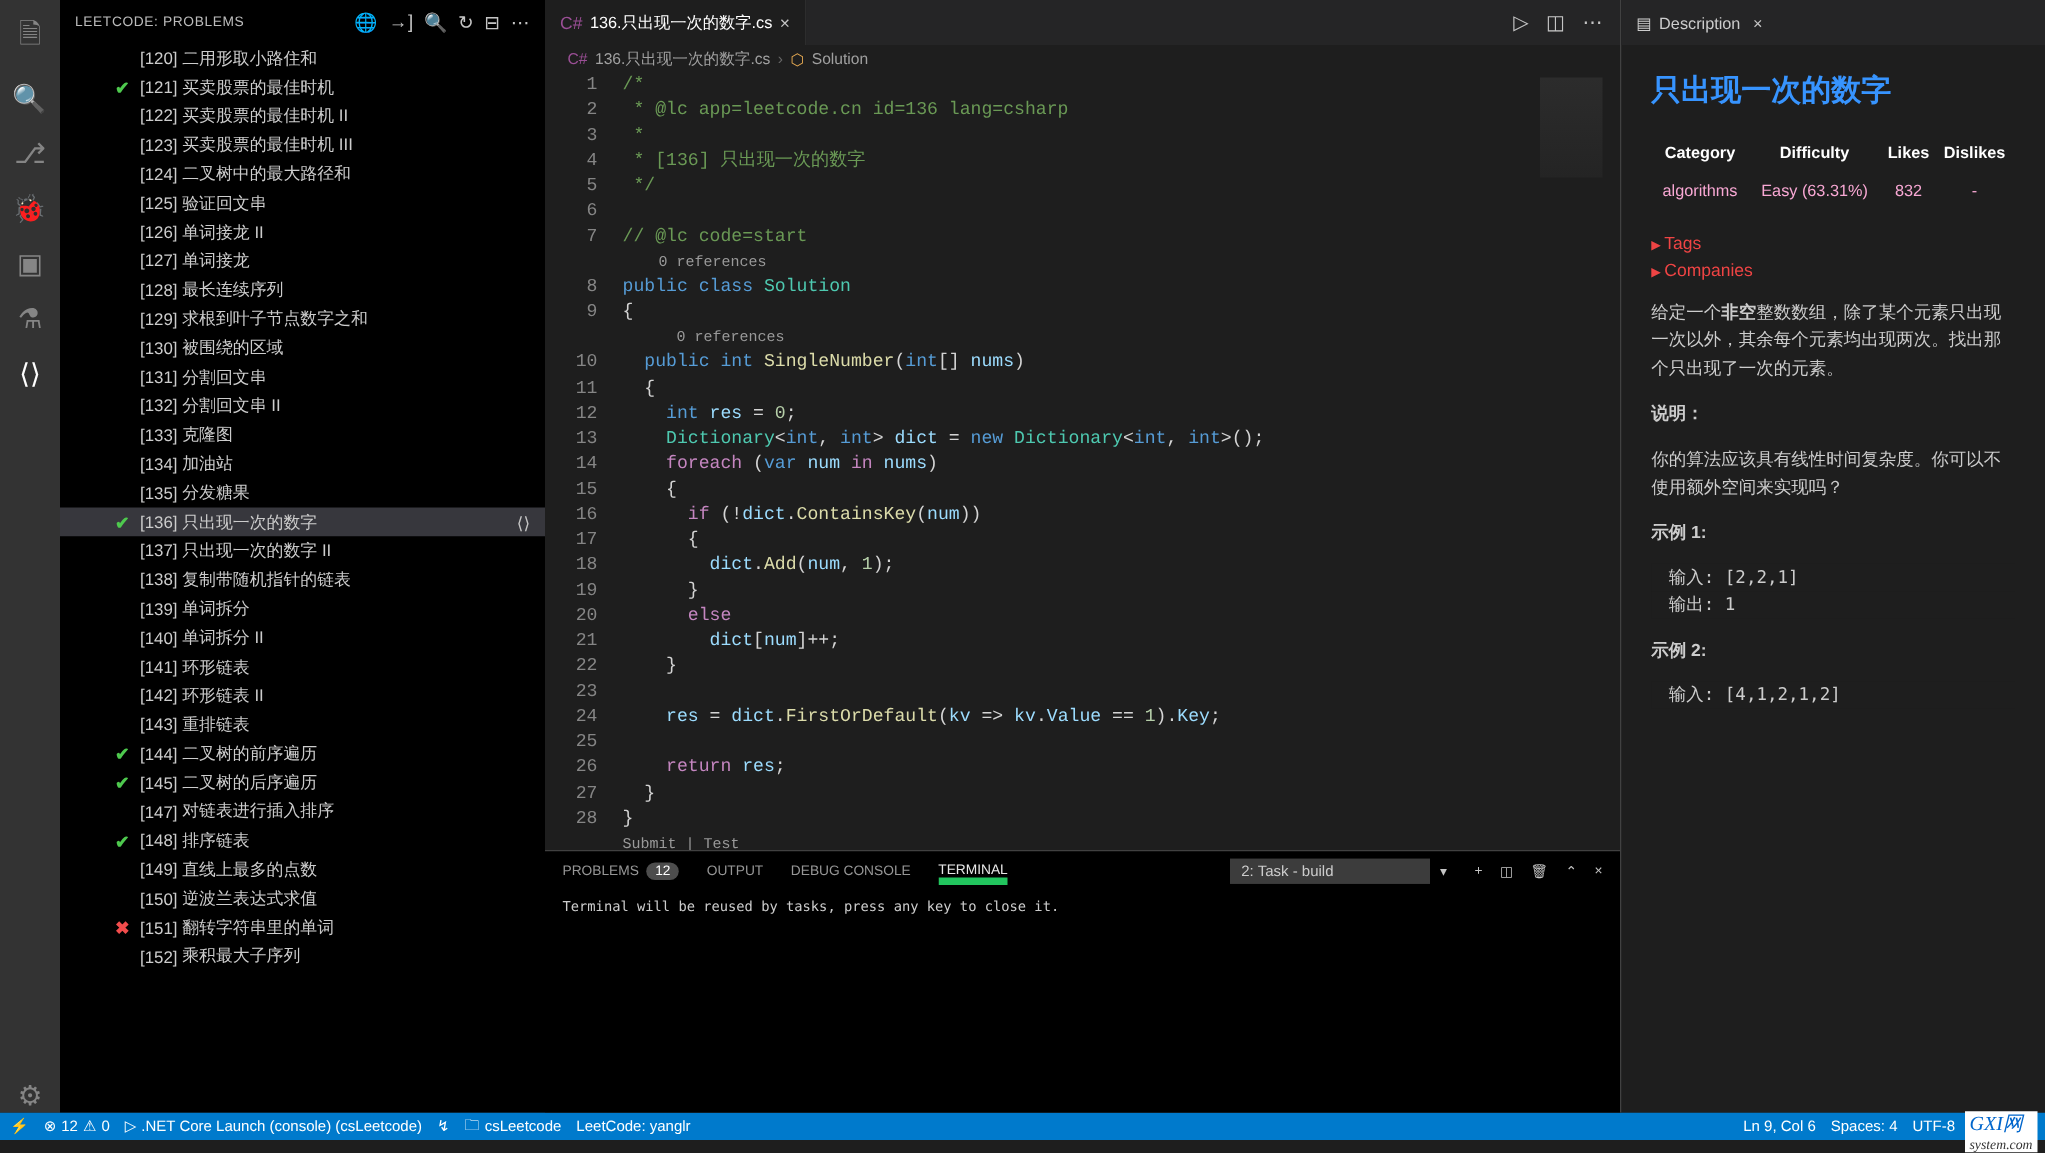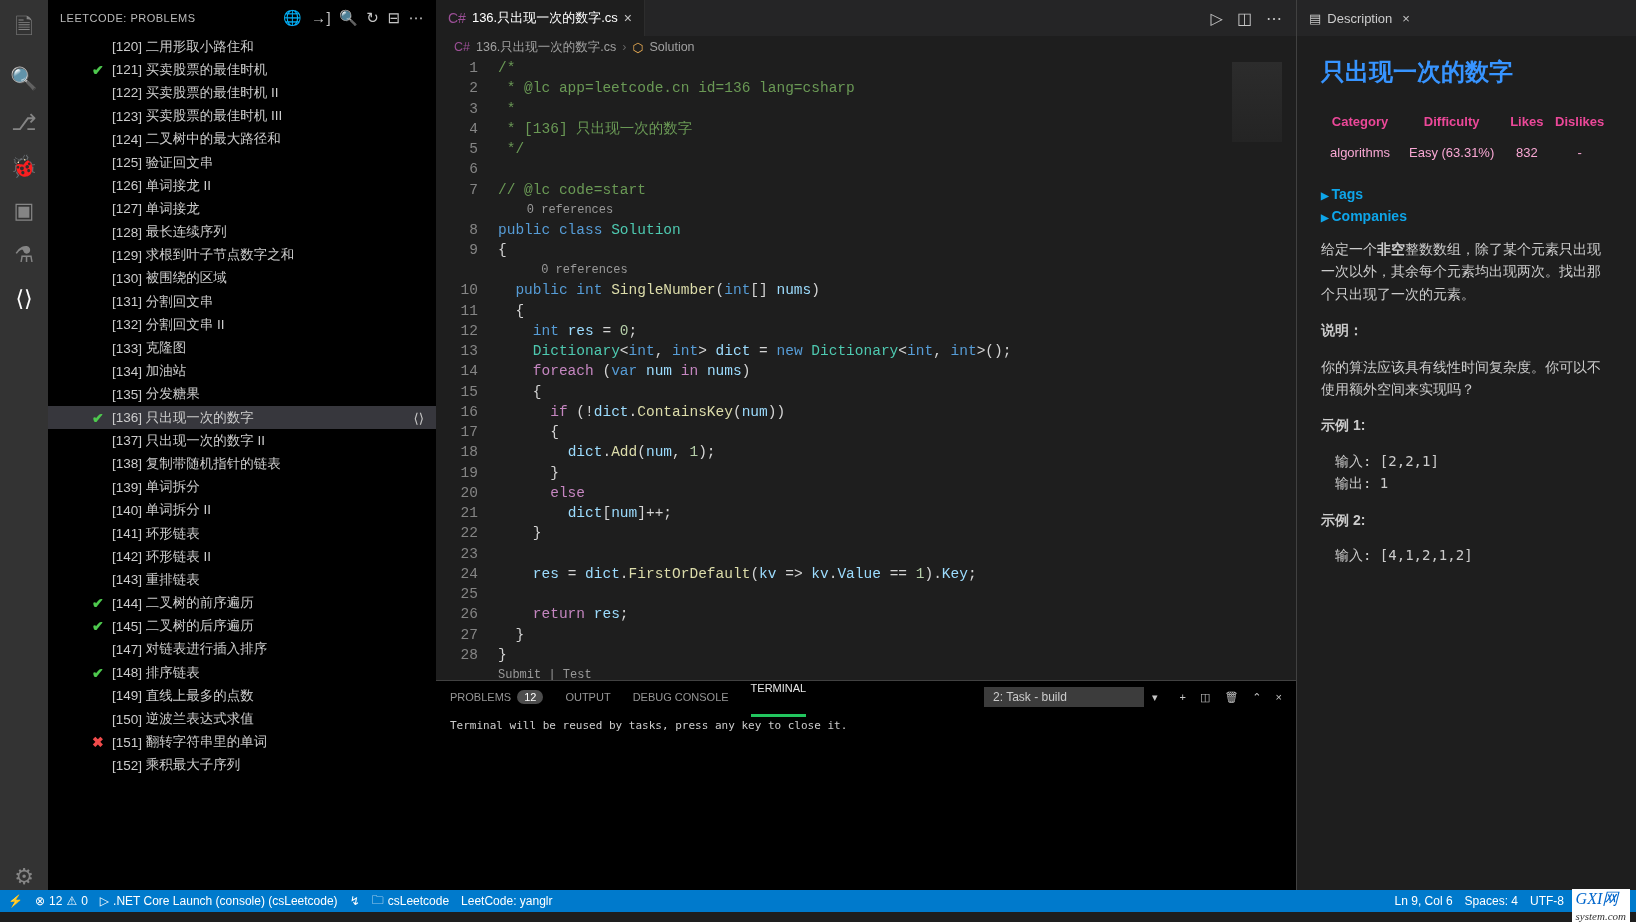--- a/index.html
+++ b/index.html
@@ -139,21 +139,21 @@
 }
 .panel-tabs {
   height: 32px;
   display: flex; align-items: center;
   padding: 0 14px;
   gap: 22px;
   font-size: 11px;
   color: #969696;
 }
 .panel-tabs .ptab { cursor: pointer; display: flex; align-items: center; gap: 6px; }
-.panel-tabs .ptab.active { color: #e7e7e7; border-bottom: 3px solid #22c55e; padding-bottom: 20px; margin-bottom: -4px; }
+.panel-tabs .ptab.active { color: #e7e7e7; border-bottom: 6px solid #22c55e; padding-bottom: 0; margin-bottom: -4px; }
 .panel-tabs .badge { background: #4d4d4d; color: #fff; border-radius: 10px; padding: 1px 7px; font-size: 11px; }
 .panel-spacer { flex: 1; }
 .task-select {
   background: #3c3c3c; color: #ccc;
   border: 1px solid #3c3c3c;
   padding: 2px 24px 2px 8px;
   font-size: 12px;
   min-width: 160px;
   position: relative;
 }
@@ -188,23 +188,23 @@
   color: #3794ff;
   font-size: 24px;
   font-weight: 600;
   margin-bottom: 24px;
 }
 .desc-table {
   width: 100%;
   font-size: 13px;
   margin-bottom: 20px;
 }
-.desc-table th { color: #ec4899; font-weight: 600; padding-bottom: 10px; }
+.desc-table th { color: #ffffff; font-weight: 600; padding-bottom: 10px; }
 .desc-table td { text-align: center; color: #f9a8d4; padding: 4px 0; }
-.desc-section { color: #0ea5e9; font-weight: 700; margin: 6px 0; cursor: pointer; }
+.desc-section { color: #ef4444; font-weight: 400; margin: 6px 0; cursor: pointer; }
 .desc-section::before { content: "▶ "; font-size: 10px; }
 .desc-para { color: #cccccc; line-height: 1.6; margin: 14px 0; }
 .desc-bold { font-weight: 700; }
 .desc-code {
   font-family: Consolas, monospace;
   background: #1e1e1e;
   display: block;
   padding: 2px 0 2px 14px;
   color: #cccccc;
   white-space: pre;

